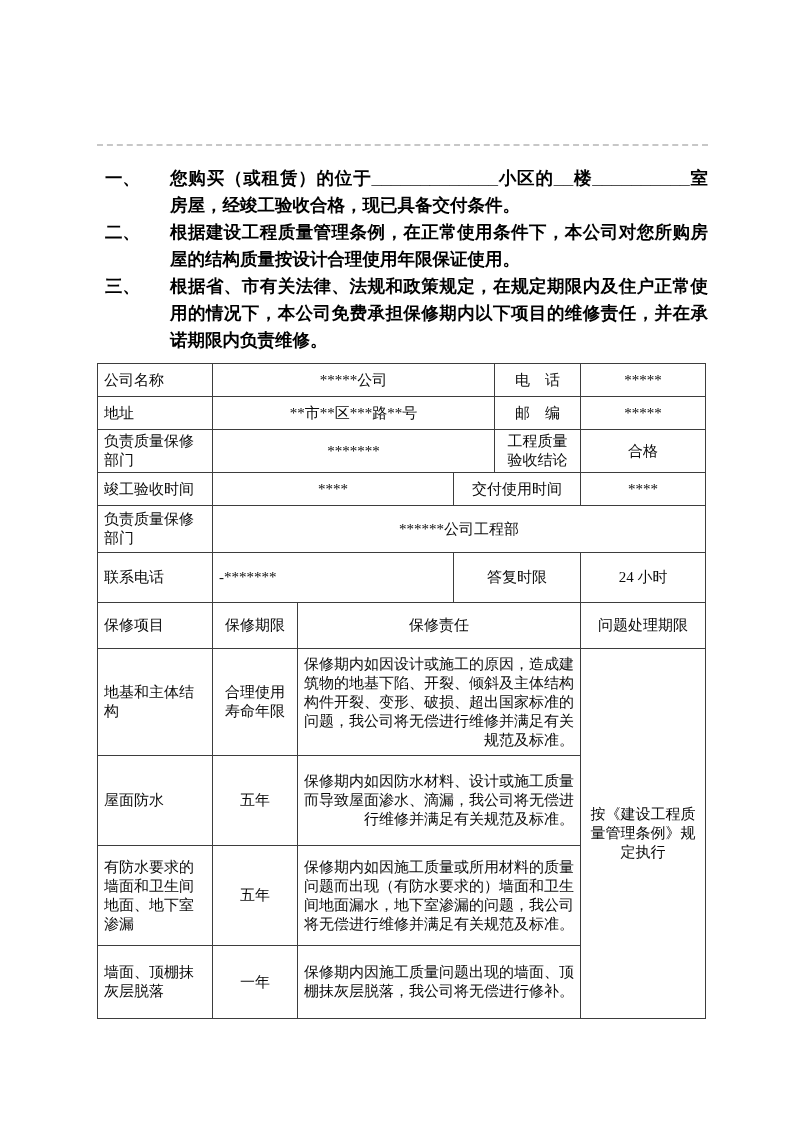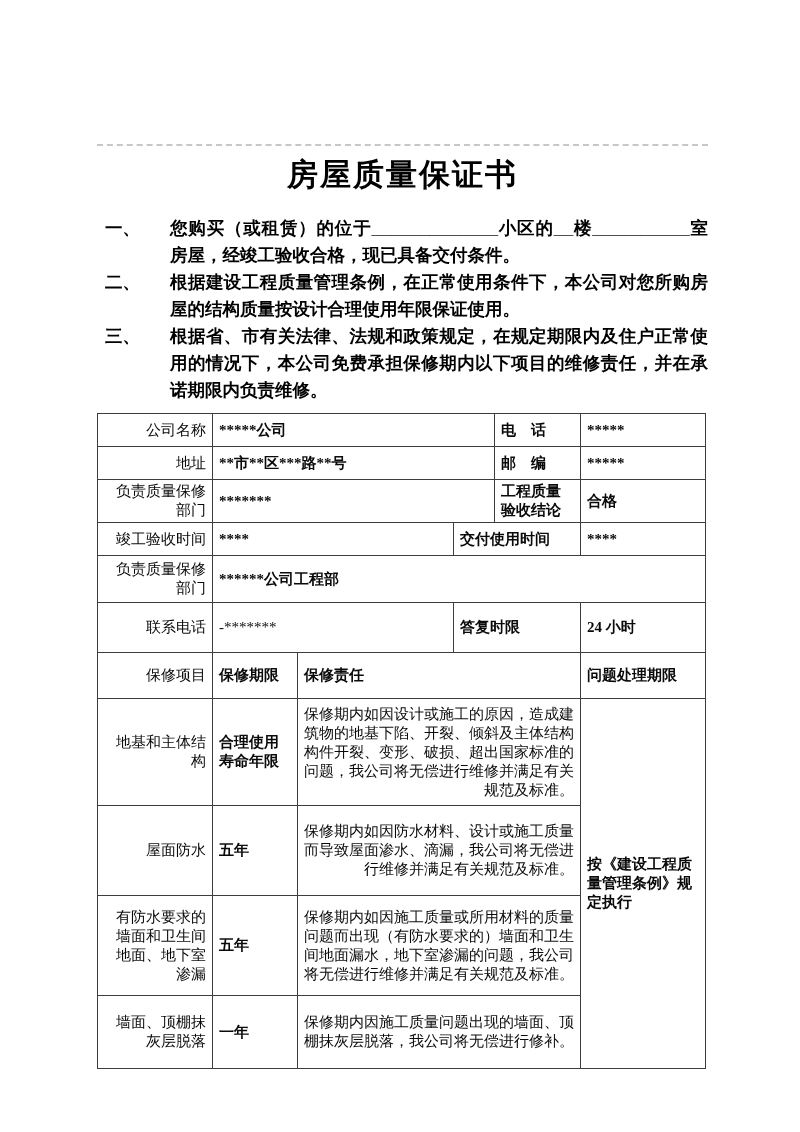--- a/index.html
+++ b/index.html
@@ -50,35 +50,34 @@
     color:#0a0a0a;
   }
   table.doc-table td{
     border:1.5px solid #3d3d3d;
     padding:2px 6px;
     line-height:19px;
     vertical-align:middle;
     box-sizing:border-box;
     overflow:hidden;
   }
-  td.lbl{text-align:right;}
-  td.ctr{font-weight:bold;}
+  td.lbl{text-align:left;}
+  td.ctr{text-align:center;}
   td.duty{text-align:right;line-height:18px;padding:3px 8px;}
   td.leftval{text-align:left;}
   .pre{white-space:pre-line;}
 </style>
 </head>
 <body>
 
 <div class="page">
   <div class="content">
 
     <div class="dash-sep"></div>
 
-    <h1 class="doc-title">房屋质量保证书</h1>
 
     <div class="intro">
       <div class="clause">
         <span class="clause-num">一、</span>
         <div class="clause-text">您购买（或租赁）的位于_____________小区的__楼__________室房屋，经竣工验收合格，现已具备交付条件。</div>
       </div>
       <div class="clause">
         <span class="clause-num">二、</span>
         <div class="clause-text">根据建设工程质量管理条例，在正常使用条件下，本公司对您所购房屋的结构质量按设计合理使用年限保证使用。</div>
       </div>

